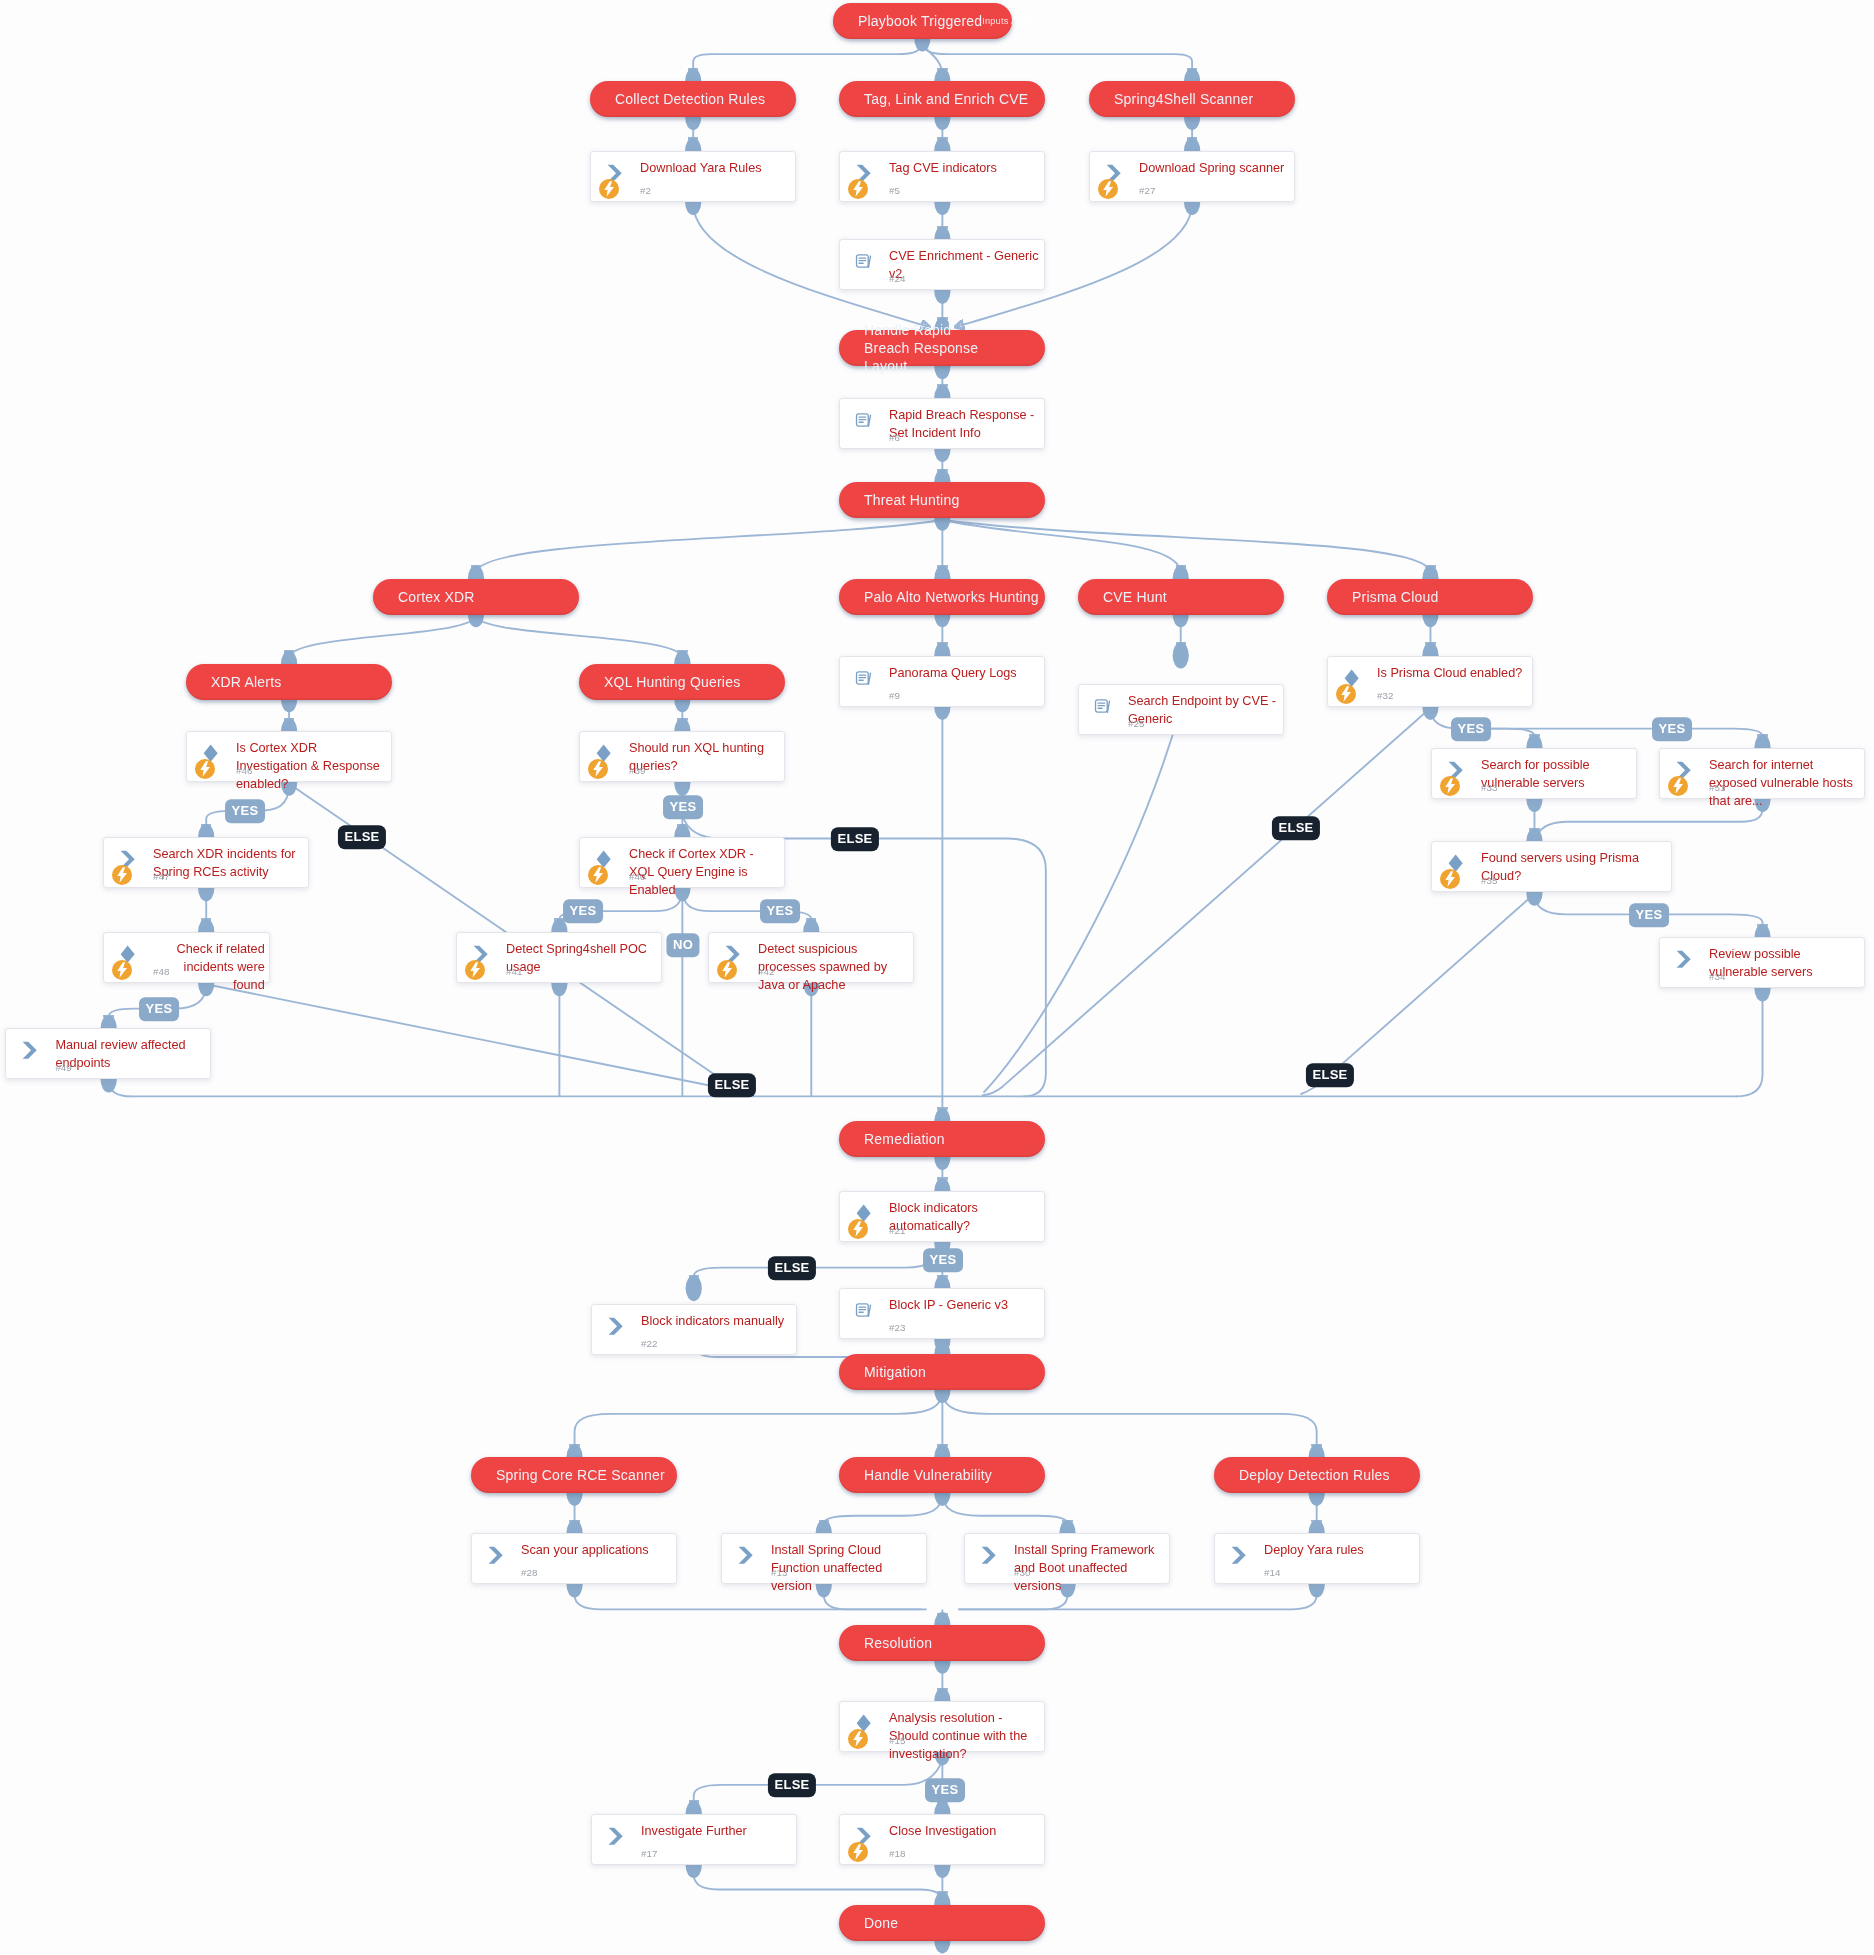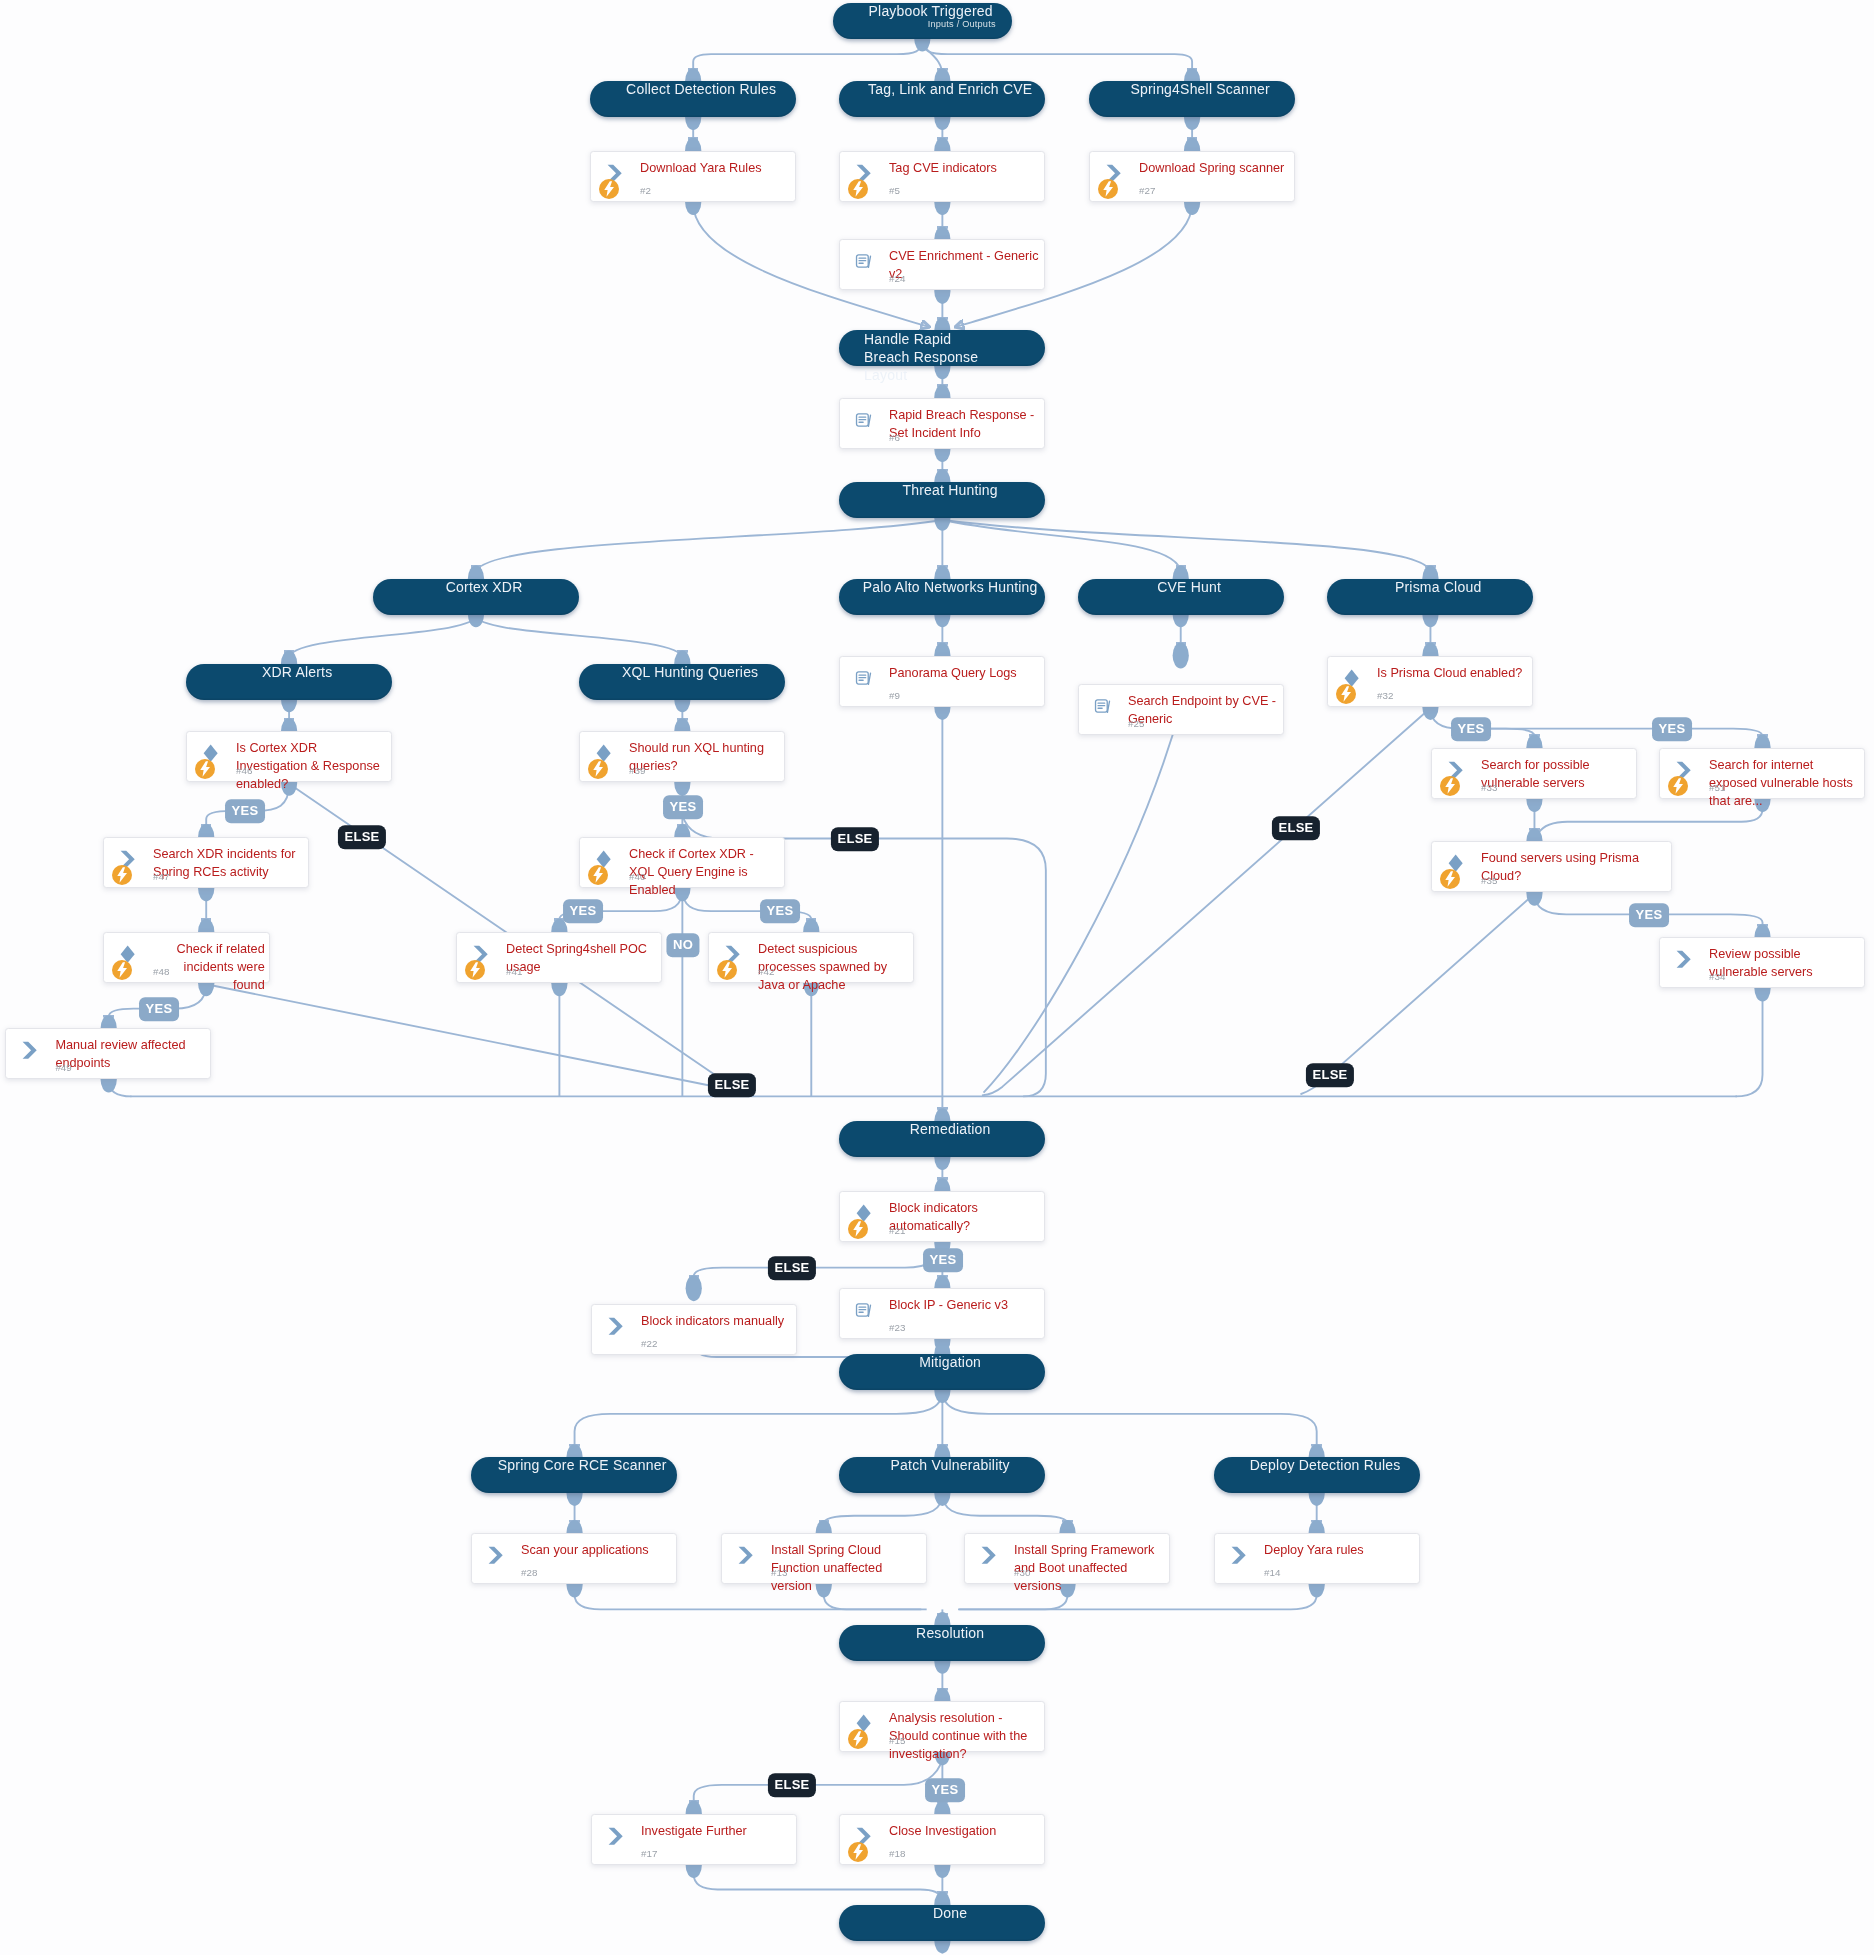--- a/index.html
+++ b/index.html
@@ -2,23 +2,23 @@
 <html style="font-size:8.7px"><head>
 <meta charset="utf-8">
 <style>
   html,body{margin:0;padding:0;background:#fff;}
   body{font-family:"Liberation Sans",sans-serif;}
   #canvas{position:relative;width:1875px;height:1955px;background:#fdfdfe;overflow:hidden;}
   #wires{position:absolute;left:0;top:0;z-index:1;}
   #wires path{fill:none;stroke:#9cb6d5;stroke-width:3.5;}
   #nubs ellipse{fill:#8caccd;}
   .node{position:absolute;box-sizing:border-box;z-index:2;}
-  .pill{background:#0c4a6e;border-radius:18.4px;color:#edf2f8;display:flex;align-items:center;
+  .pill{background:#ef4444;border-radius:18.4px;color:#edf2f8;display:flex;align-items:center;
         padding:0 8.7px 0 25px;font-size:14px;letter-spacing:0.2px;
-        box-shadow:0 2.2px 4.3px rgba(85,105,135,.5), inset 0 -1.6px 0 rgba(0,0,0,.07);flex-direction:column;}
+        box-shadow:0 2.2px 4.3px rgba(85,105,135,.5), inset 0 -1.6px 0 rgba(0,0,0,.07);}
   .pill .pill-label{white-space:nowrap;}
   .pill.two{padding-right:48px;}
   .pill.two .pill-label{white-space:normal;line-height:18px;}
   .pill-side{margin-left:auto;font-size:9.2px;color:rgba(255,255,255,.82);white-space:nowrap;padding-right:7.6px;}
   .task{background:#fff;border:1.1px solid #e4e5ea;border-radius:3.3px;
         box-shadow:0 1.6px 4.9px rgba(120,130,150,.18);}
   .t-title{position:absolute;left:49px;top:7px;right:4.3px;font-size:12.7px;line-height:18px;color:#b91c1c;}
   .t-num{position:absolute;left:49px;bottom:5.4px;font-size:9.8px;color:#9ba1a9;}
   .t-icon{position:absolute;left:15px;top:12px;width:17.3px;height:18.4px;color:#7aa0c5;}
   .t-icon svg{width:100%;height:100%;}
@@ -493,21 +493,21 @@
       <div class="t-title">Block IP - Generic v3</div>
       <span class="t-num">#23</span>
     </div>
     <div class="node pill" style="left: 839px; top: 1354px; width: 206px; height: 36px;">
       <span class="pill-label">Mitigation</span>
     </div>
     <div class="node pill" style="left: 471px; top: 1457px; width: 206px; height: 36px;">
       <span class="pill-label">Spring Core RCE Scanner</span>
     </div>
     <div class="node pill" style="left: 839px; top: 1457px; width: 206px; height: 36px;">
-      <span class="pill-label">Patch Vulnerability</span>
+      <span class="pill-label">Handle Vulnerability</span>
     </div>
     <div class="node pill" style="left: 1214px; top: 1457px; width: 206px; height: 36px;">
       <span class="pill-label">Deploy Detection Rules</span>
     </div>
     <div class="node task" style="left: 471px; top: 1533px; width: 206px; height: 51px;">
       <span class="t-icon"><svg viewBox="0 0 22 26">
           <path d="M1 1 L9 1 L21 13 L9 25 L1 25 L13 13 Z" fill="currentColor"></path>
         </svg></span>
       <div class="t-title">Scan your applications</div>
       <span class="t-num">#28</span>

